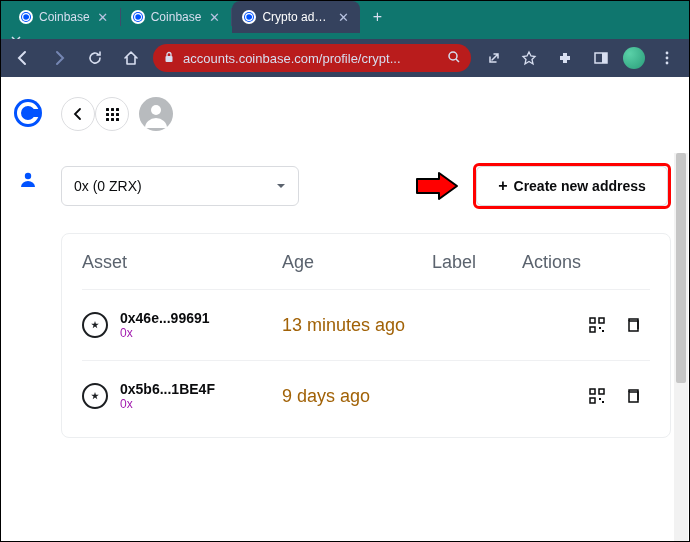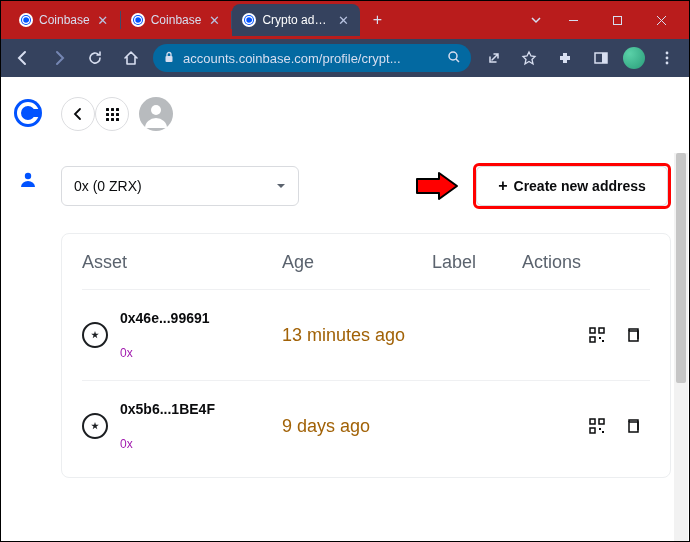--- a/index.html
+++ b/index.html
@@ -1,38 +1,38 @@
 <!DOCTYPE html>
 <html><head>
 <meta charset="utf-8">
 <style>
   * { box-sizing: border-box; margin: 0; padding: 0; }
   body { font-family: -apple-system, BlinkMacSystemFont, "Segoe UI", Arial, sans-serif; background: #fff; width: 690px; height: 542px; overflow: hidden; border: 1px solid #000; }
   .window { display: flex; flex-direction: column; height: 100%; }
 
   
-  .titlebar { background: #b91c1c; height: 38px; display: flex; align-items: center; padding: 0 6px 0 0; }
+  .titlebar { background: #0f766e; height: 38px; display: flex; align-items: flex-start; padding: 0 6px 0 0; flex-direction: column; }
   .tabs { display: flex; align-items: flex-end; flex: 1; padding-left: 8px; gap: 0; }
   .tab { display: flex; align-items: center; gap: 6px; height: 32px; padding: 0 10px; color: #d7def0; font-size: 12px; max-width: 128px; position: relative; cursor: pointer; }
   .tab.active { background: #35425e; border-top-left-radius: 8px; border-top-right-radius: 8px; color: #fff; }
   .tab .favicon { width: 14px; height: 14px; border-radius: 50%; background: #fff; display: flex; align-items: center; justify-content: center; flex-shrink: 0; }
   .tab .favicon svg { width: 10px; height: 10px; }
   .tab .title { white-space: nowrap; overflow: hidden; text-overflow: ellipsis; flex: 1; font-size: 12px; }
   .tab .close { width: 14px; height: 14px; color: #b9c4e2; display: flex; align-items: center; justify-content: center; font-size: 13px; cursor: pointer; }
   .tab-sep { width: 1px; height: 18px; background: #3e4c6b; align-self: center; margin: 0 0px; }
   .newtab { color: #d7def0; width: 26px; height: 26px; display: flex; align-items: center; justify-content: center; font-size: 16px; cursor: pointer; margin-left: 4px; align-self: center; }
   .win-controls { display: flex; align-items: center; gap: 0; margin-left: auto; }
   .win-btn { width: 44px; height: 30px; display: flex; align-items: center; justify-content: center; color: #d7def0; cursor: pointer; }
   .chev { width: 30px; height: 30px; display: flex; align-items: center; justify-content: center; color: #d7def0; cursor: pointer; }
 
   
   .addrbar { background: #35425e; height: 38px; display: flex; align-items: center; padding: 0 8px; gap: 8px; }
   .nav-btn { width: 28px; height: 28px; display: flex; align-items: center; justify-content: center; color: #d7def0; cursor: pointer; border-radius: 50%; }
   .nav-btn.dis { color: #7586b3; }
-  .urlbox { flex: 1; background: #0369a1; height: 28px; border-radius: 14px; display: flex; align-items: center; padding: 0 10px; color: #d7def0; font-size: 13px; gap: 8px; cursor: text; }
+  .urlbox { flex: 1; background: #b91c1c; height: 28px; border-radius: 14px; display: flex; align-items: center; padding: 0 10px; color: #d7def0; font-size: 13px; gap: 8px; cursor: text; }
   .urlbox .lock { color: #d7def0; }
   .urlbox .url { flex: 1; white-space: nowrap; overflow: hidden; text-overflow: ellipsis; }
   .avatar-ext { width: 22px; height: 22px; border-radius: 50%; background: radial-gradient(circle at 30% 30%, #5ad1a8, #2a9d7a); }
 
   
   .content { flex: 1; display: flex; background: #fff; overflow: hidden; position: relative; }
   .sidebar { width: 54px; display: flex; flex-direction: column; align-items: center; padding-top: 22px; gap: 42px; }
   .cb-logo { width: 28px; height: 28px; border-radius: 50%; display: flex; align-items: center; justify-content: center; }
   .cb-logo svg { width: 28px; height: 28px; }
   .side-user { color: #0052ff; }
@@ -59,21 +59,21 @@
   .card { border: 1px solid #eceef0; border-radius: 8px; padding: 0 20px 6px 20px; margin-left: 6px; }
   .thead { display: flex; padding: 18px 0 16px 0; font-size: 18px; color: #5b636e; align-items: center; }
   .col-asset { width: 200px; }
   .col-age { width: 150px; }
   .col-label { width: 90px; }
   .col-actions { flex: 1; text-align: left; }
   .trow { display: flex; align-items: center; padding: 20px 0; border-top: 1px solid #eff0f2; }
   .asset-cell { display: flex; align-items: center; gap: 12px; width: 200px; }
   .token-ico { width: 26px; height: 26px; border-radius: 50%; border: 2px solid #1b1e21; display: flex; align-items: center; justify-content: center; position: relative; }
   .token-ico::before { content: ''; width: 8px; height: 8px; background: #1b1e21; clip-path: polygon(50% 0, 61% 35%, 98% 35%, 68% 57%, 79% 91%, 50% 70%, 21% 91%, 32% 57%, 2% 35%, 39% 35%); }
-  .addr { display: flex; flex-direction: column; gap: 20px; }
+  .addr { display: flex; flex-direction: column; }
   .addr-hash { font-size: 14px; font-weight: 600; color: #0a0b0d; }
   .addr-sym { font-size: 12px; color: #a21caf; }
   .age-cell { width: 150px; font-size: 18px; color: #a16207; }
   .label-cell { width: 90px; }
   .actions-cell { flex: 1; display: flex; justify-content: flex-end; gap: 18px; padding-right: 8px; }
   .act-btn { width: 18px; height: 18px; cursor: pointer; color: #0a0b0d; display: flex; align-items: center; justify-content: center; }
 
   .scroll-track { position: absolute; right: 1px; top: 76px; width: 14px; bottom: 0; background: #f2f2f2; }
   .scroll-thumb { position: absolute; left: 2px; right: 2px; top: 0; height: 230px; background: #c6c6c6; border-radius: 2px; }
 </style>

